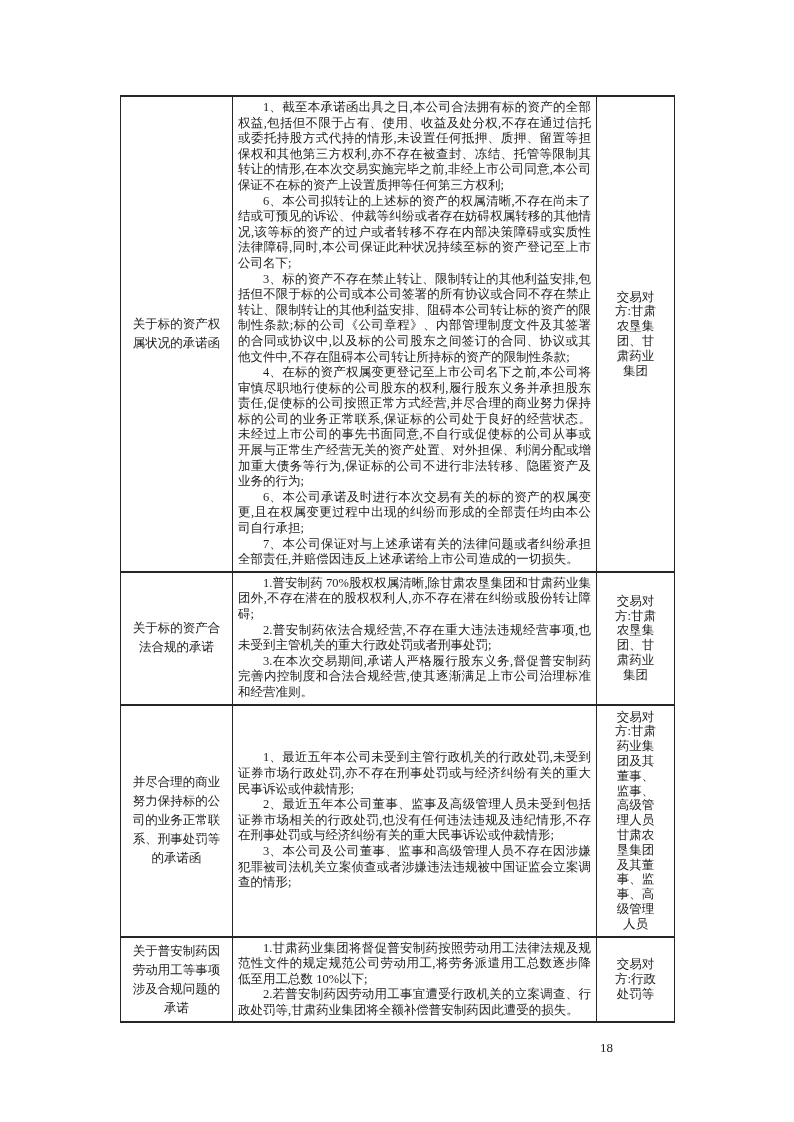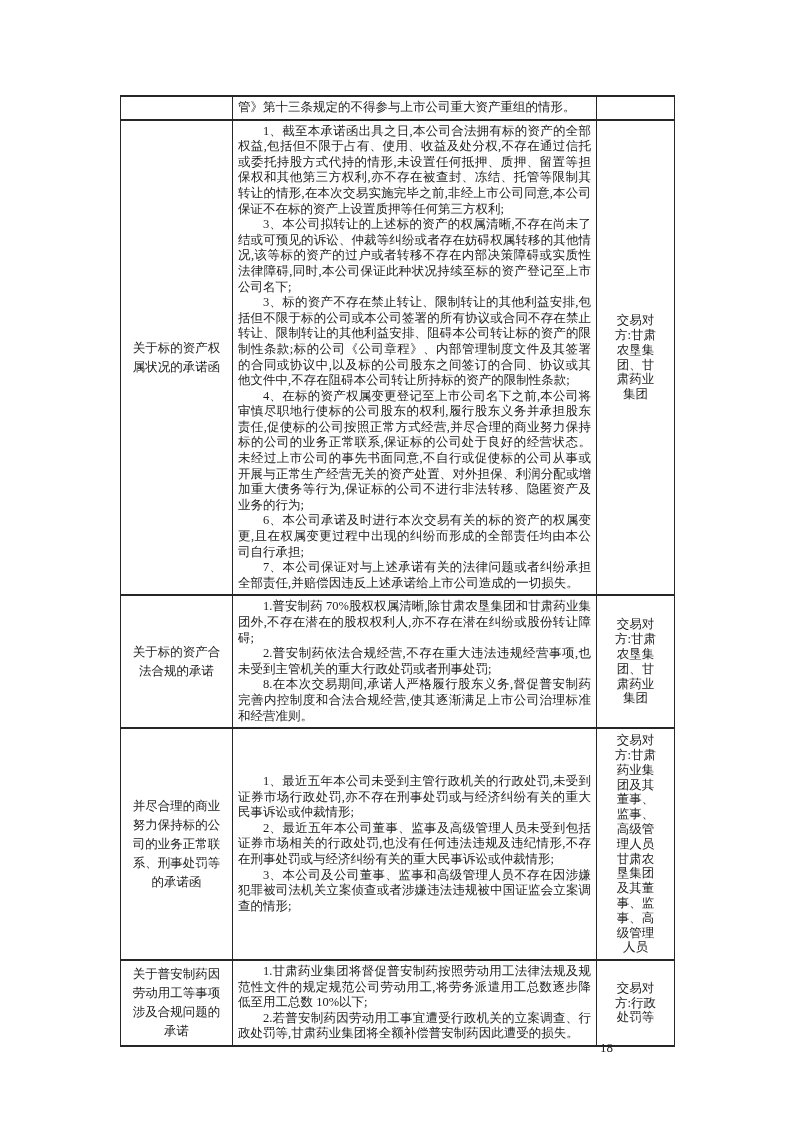--- a/index.html
+++ b/index.html
@@ -54,49 +54,42 @@
     width: 74px;
     font-size: 13px;
     line-height: 16px;
   }
 </style>
 </head>
 <body>
 
 <table class="doc-table">
   <tbody>
-  <tr>
-    <td class="name-cell"></td>
-    <td class="content-cell">
-          <div class="para">管》第十三条规定的不得参与上市公司重大资产重组的情形。</div>
-        </td>
-    <td class="party-cell"></td>
-  </tr>
 
   <tr>
     <td class="name-cell">关于标的资产权属状况的承诺函</td>
     <td class="content-cell">
           <div class="para indent">1、截至本承诺函出具之日,本公司合法拥有标的资产的全部权益,包括但不限于占有、使用、收益及处分权,不存在通过信托或委托持股方式代持的情形,未设置任何抵押、质押、留置等担保权和其他第三方权利,亦不存在被查封、冻结、托管等限制其转让的情形,在本次交易实施完毕之前,非经上市公司同意,本公司保证不在标的资产上设置质押等任何第三方权利;</div>
-          <div class="para indent">3、本公司拟转让的上述标的资产的权属清晰,不存在尚未了结或可预见的诉讼、仲裁等纠纷或者存在妨碍权属转移的其他情况,该等标的资产的过户或者转移不存在内部决策障碍或实质性法律障碍,同时,本公司保证此种状况持续至标的资产登记至上市公司名下;</div>
+          <div class="para indent">6、本公司拟转让的上述标的资产的权属清晰,不存在尚未了结或可预见的诉讼、仲裁等纠纷或者存在妨碍权属转移的其他情况,该等标的资产的过户或者转移不存在内部决策障碍或实质性法律障碍,同时,本公司保证此种状况持续至标的资产登记至上市公司名下;</div>
           <div class="para indent">3、标的资产不存在禁止转让、限制转让的其他利益安排,包括但不限于标的公司或本公司签署的所有协议或合同不存在禁止转让、限制转让的其他利益安排、阻碍本公司转让标的资产的限制性条款;标的公司《公司章程》、内部管理制度文件及其签署的合同或协议中,以及标的公司股东之间签订的合同、协议或其他文件中,不存在阻碍本公司转让所持标的资产的限制性条款;</div>
           <div class="para indent">4、在标的资产权属变更登记至上市公司名下之前,本公司将审慎尽职地行使标的公司股东的权利,履行股东义务并承担股东责任,促使标的公司按照正常方式经营,并尽合理的商业努力保持标的公司的业务正常联系,保证标的公司处于良好的经营状态。未经过上市公司的事先书面同意,不自行或促使标的公司从事或开展与正常生产经营无关的资产处置、对外担保、利润分配或增加重大债务等行为,保证标的公司不进行非法转移、隐匿资产及业务的行为;</div>
           <div class="para indent">6、本公司承诺及时进行本次交易有关的标的资产的权属变更,且在权属变更过程中出现的纠纷而形成的全部责任均由本公司自行承担;</div>
           <div class="para indent">7、本公司保证对与上述承诺有关的法律问题或者纠纷承担全部责任,并赔偿因违反上述承诺给上市公司造成的一切损失。</div>
         </td>
     <td class="party-cell">
           <span class="party-line">交易对方:甘肃农垦集团、甘肃药业集团</span>
         </td>
   </tr>
 
   <tr>
     <td class="name-cell">关于标的资产合法合规的承诺</td>
     <td class="content-cell">
           <div class="para indent">1.普安制药 70%股权权属清晰,除甘肃农垦集团和甘肃药业集团外,不存在潜在的股权权利人,亦不存在潜在纠纷或股份转让障碍;</div>
           <div class="para indent">2.普安制药依法合规经营,不存在重大违法违规经营事项,也未受到主管机关的重大行政处罚或者刑事处罚;</div>
-          <div class="para indent">8.在本次交易期间,承诺人严格履行股东义务,督促普安制药完善内控制度和合法合规经营,使其逐渐满足上市公司治理标准和经营准则。</div>
+          <div class="para indent">3.在本次交易期间,承诺人严格履行股东义务,督促普安制药完善内控制度和合法合规经营,使其逐渐满足上市公司治理标准和经营准则。</div>
         </td>
     <td class="party-cell">
           <span class="party-line">交易对方:甘肃农垦集团、甘肃药业集团</span>
         </td>
   </tr>
 
   <tr>
     <td class="name-cell">并尽合理的商业努力保持标的公司的业务正常联系、刑事处罚等的承诺函</td>
     <td class="content-cell">
           <div class="para indent">1、最近五年本公司未受到主管行政机关的行政处罚,未受到证券市场行政处罚,亦不存在刑事处罚或与经济纠纷有关的重大民事诉讼或仲裁情形;</div>

